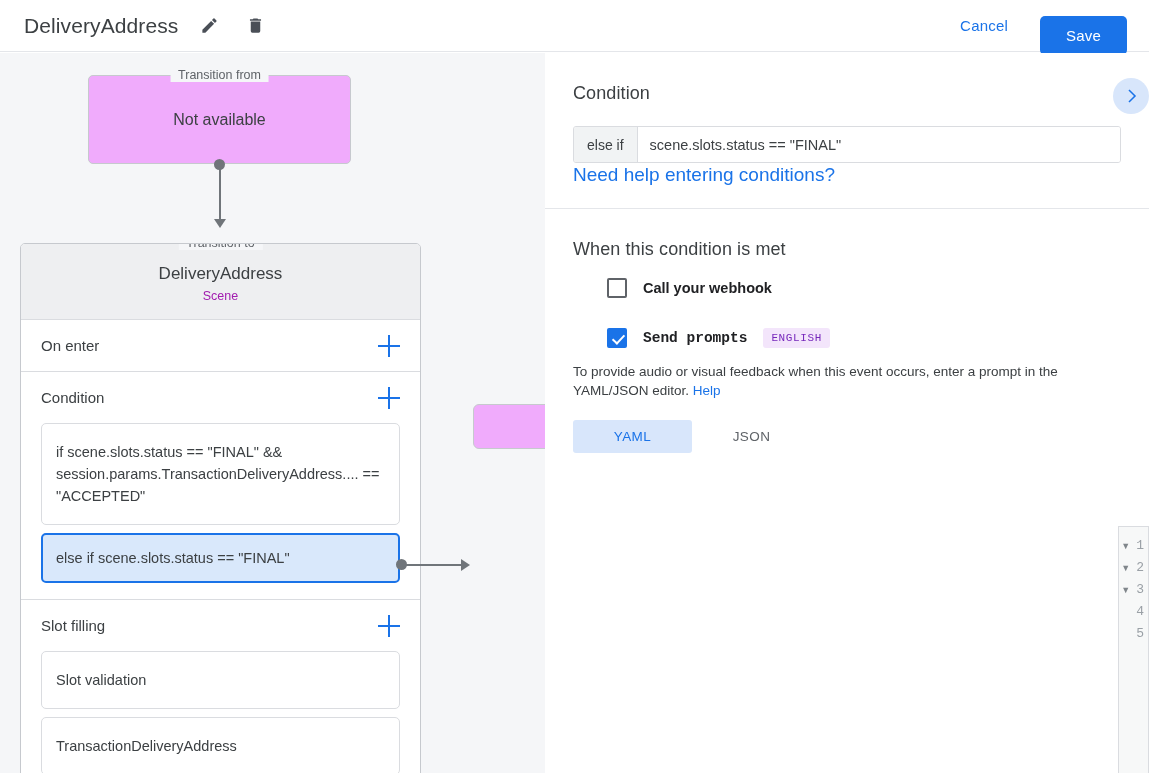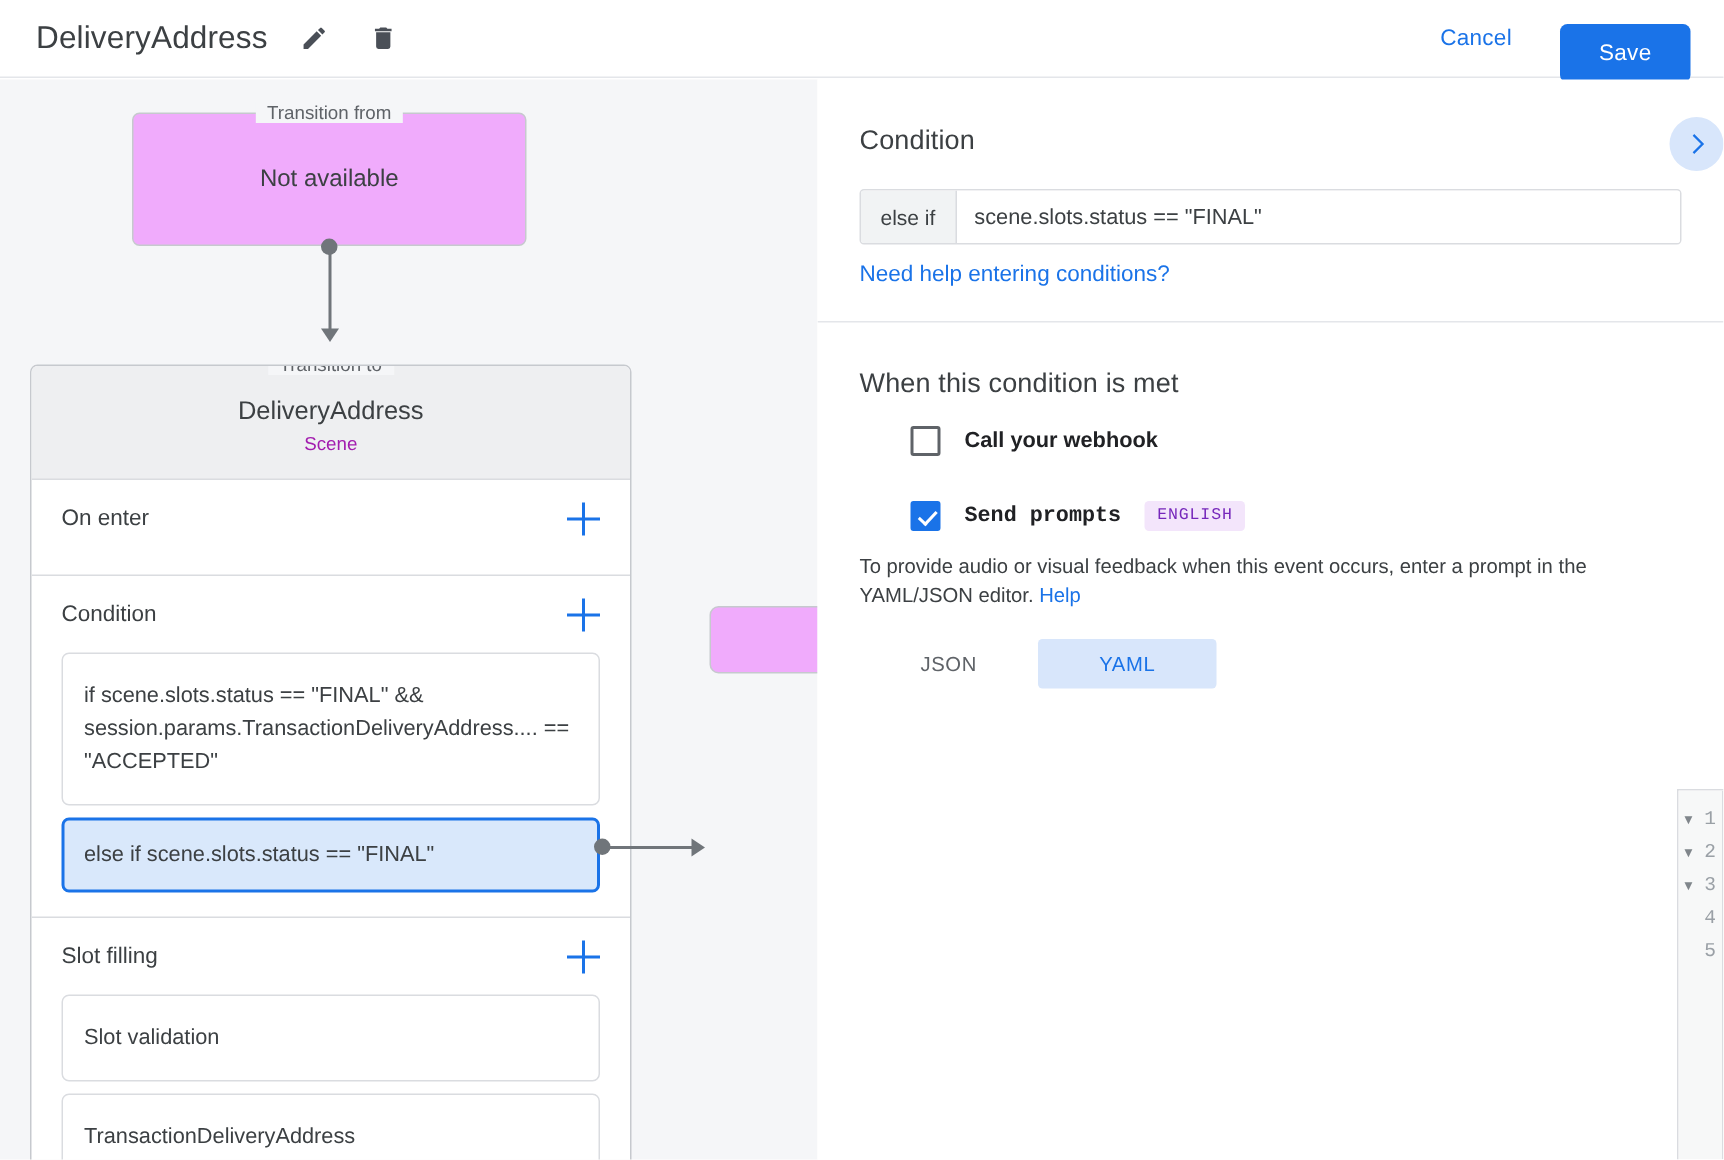--- a/index.html
+++ b/index.html
@@ -224,22 +224,22 @@
     flex: 1;
     border: none; outline: none;
     padding: 0 12px;
     font-size: 14.5px; color: #3c4043;
     font-family: inherit;
     background: #ffffff;
   }
   .link {
     display: inline-block;
     color: #1a73e8;
-    font-size: 15px;
-    margin-top: 11px;
+    font-size: 19px;
+    margin-top: 1px;
     cursor: pointer;
     text-decoration: none;
   }
   .expand-btn {
     position: absolute;
     right: 0; top: 25px;
     width: 36px; height: 36px;
     border-radius: 50%;
     background: #d8e6fb;
     display: flex; align-items: center; justify-content: center;
@@ -386,21 +386,21 @@
   <div class="arrow-down" style="left:214px; top:166px;"></div>
 
   <div class="node" id="node-to">
     <div class="node-legend">Transition to</div>
 
     <div class="to-head">
       <div class="t1">DeliveryAddress</div>
       <div class="t2">Scene</div>
     </div>
 
-    <div class="sect" style="padding-bottom:12px;">
+    <div class="sect" style="padding-bottom:0;">
       <div class="sect-hd">
         <div class="ttl">On enter</div>
         <div class="plus-btn"></div>
       </div>
     </div>
 
     <div class="sect">
       <div class="sect-hd">
         <div class="ttl">Condition</div>
         <div class="plus-btn"></div>
@@ -458,22 +458,22 @@
       <div class="cblabel">Send prompts</div>
       <div class="badge">ENGLISH</div>
     </div>
 
     <div class="helptext">
       <span>To provide audio or visual feedback when this event occurs, enter a prompt in the YAML/JSON editor.</span>
       <a class="link">Help</a>
     </div>
 
     <div class="tabs">
+      <div class="tab active">YAML</div>
       <div class="tab">JSON</div>
-      <div class="tab active">YAML</div>
     </div>
   </div>
 
   <div class="editor">
     <div class="ed-fold">
       <div class="fold-t">▼</div>
       <div class="fold-t">▼</div>
       <div class="fold-t">▼</div>
       <div class="fold-t">&nbsp;</div>
       <div class="fold-t">&nbsp;</div>

